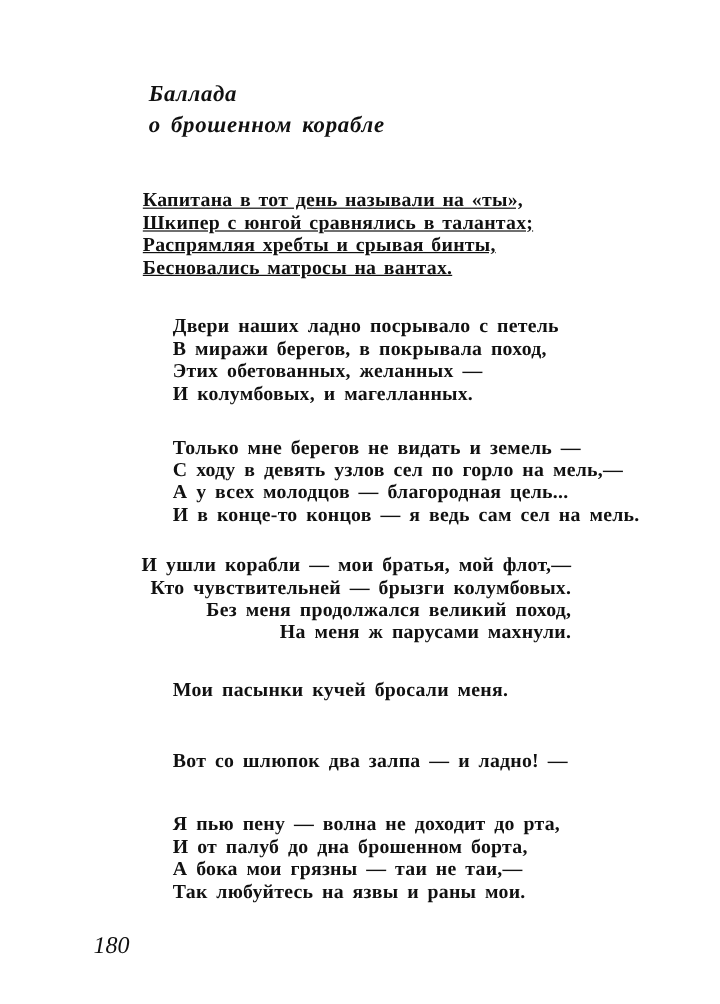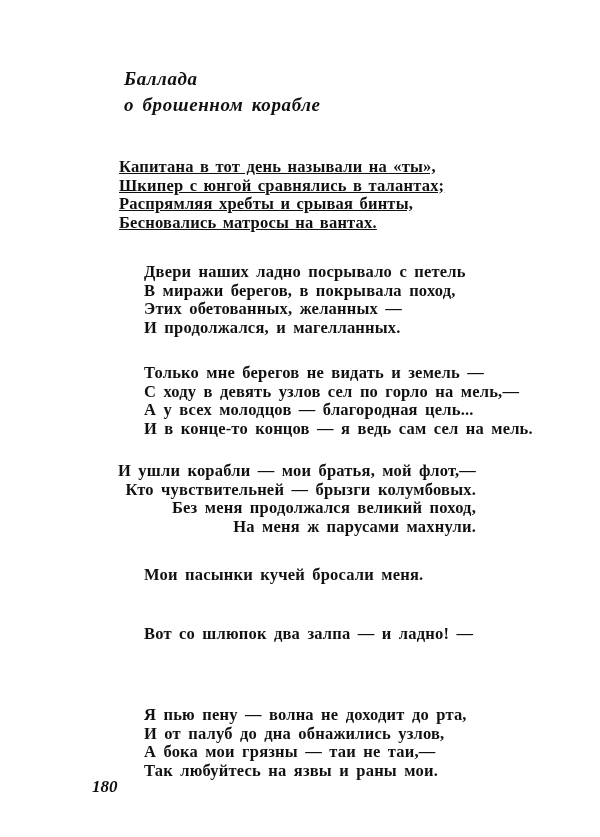--- a/index.html
+++ b/index.html
@@ -10,44 +10,44 @@
   .title div { white-space: nowrap; }
   .stanza { position: absolute; font-size: 16.5px; line-height: 18.6px; font-weight: bold;
             letter-spacing: 0.2px; }
   .stanza div { white-space: nowrap; }
   .s0 { left: 119px; top: 158px; word-spacing: 2px; text-decoration: underline; }
   .s1 { left: 144px; top: 263px; word-spacing: 3px; }
   .s2 { left: 144px; top: 364px; word-spacing: 3px; }
   .s3 { left: 118px; top: 462px; word-spacing: 3px; text-align: right; }
   .s4 { left: 144px; top: 566px; word-spacing: 3px; }
   .s5 { left: 144px; top: 625px; word-spacing: 3px; }
-  .s6 { left: 144px; top: 678px; word-spacing: 3px; margin-top: 28px; }
-  .pagenum { position: absolute; left: 92px; top: 777px; font-style: italic; font-weight: bold;
-             font-size: 17px; }
+  .s6 { left: 144px; top: 678px; word-spacing: 3px; }
+  .pagenum { position: absolute; left: 78px; top: 777px; font-style: italic; font-weight: normal;
+             font-size: 20px; }
 </style>
 </head>
 <body>
 
 <div class="title">
   <div>Баллада</div>
   <div>о брошенном корабле</div>
 </div>
 
 <div class="stanza s0">
   <div>Капитана в тот день называли на «ты»,</div>
   <div>Шкипер с юнгой сравнялись в талантах;</div>
   <div>Распрямляя хребты и срывая бинты,</div>
   <div>Бесновались матросы на вантах.</div>
 </div>
 
 <div class="stanza s1">
   <div>Двери наших ладно посрывало с петель</div>
   <div>В миражи берегов, в покрывала поход,</div>
   <div>Этих обетованных, желанных —</div>
-  <div>И продолжался, и магелланных.</div>
+  <div>И колумбовых, и магелланных.</div>
 </div>
 
 <div class="stanza s2">
   <div>Только мне берегов не видать и земель —</div>
   <div>С ходу в девять узлов сел по горло на мель,—</div>
   <div>А у всех молодцов — благородная цель...</div>
   <div>И в конце-то концов — я ведь сам сел на мель.</div>
 </div>
 
 <div class="stanza s3">
@@ -60,18 +60,18 @@
 <div class="stanza s4">
   <div>Мои пасынки кучей бросали меня.</div>
 </div>
 
 <div class="stanza s5">
   <div>Вот со шлюпок два залпа — и ладно! —</div>
 </div>
 
 <div class="stanza s6">
   <div>Я пью пену — волна не доходит до рта,</div>
-  <div>И от палуб до дна обнажились узлов,</div>
+  <div>И от палуб до дна брошенном борта,</div>
   <div>А бока мои грязны — таи не таи,—</div>
   <div>Так любуйтесь на язвы и раны мои.</div>
 </div>
 
 <div class="pagenum">180</div>
 
 </body></html>

